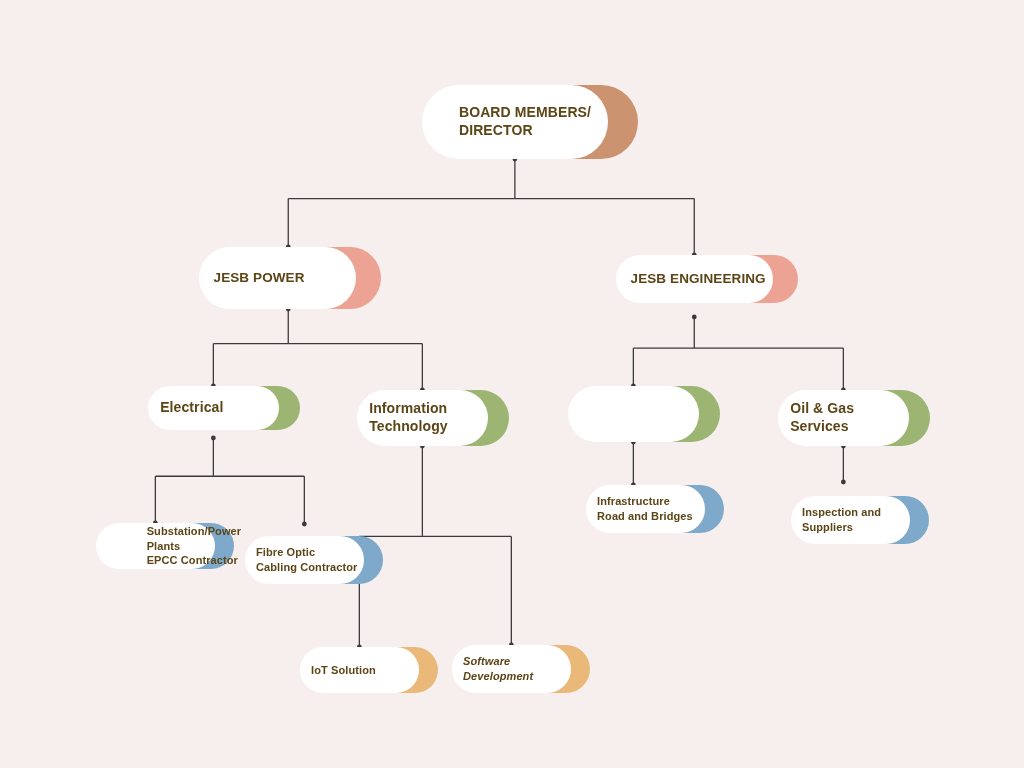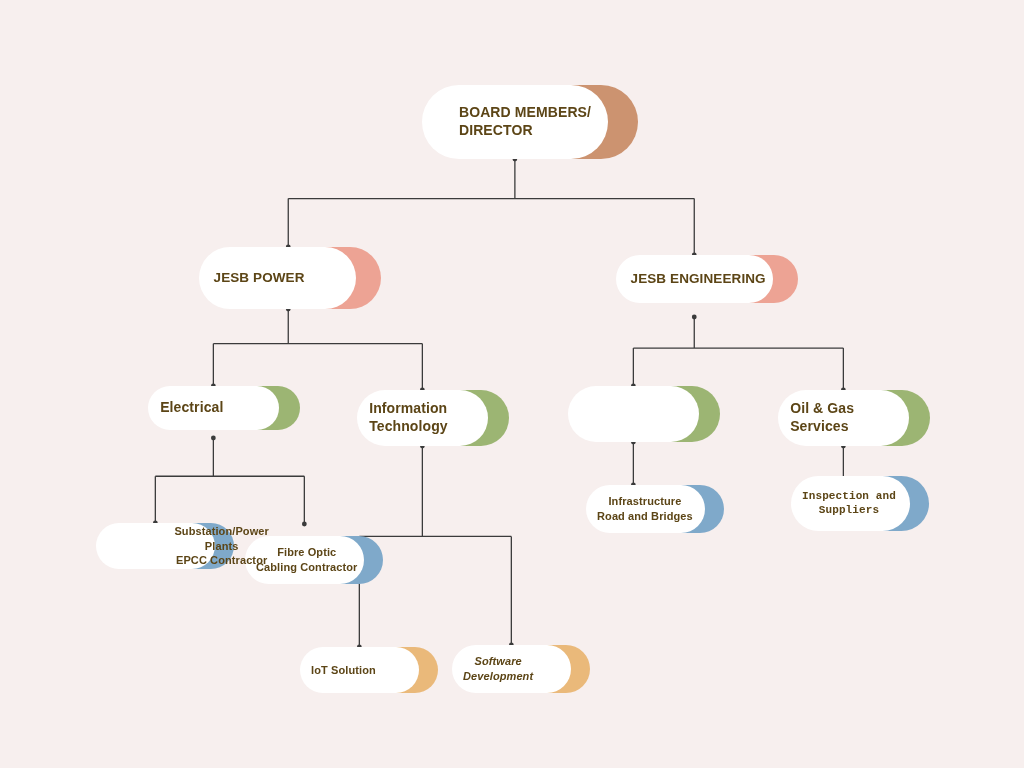--- a/index.html
+++ b/index.html
@@ -71,21 +71,21 @@
   .lvl1 { width: 182px; height: 62px; }
   .lvl1 .accent { width: 58%; }
   .lvl1 .pill { width: 86%; }
   .lvl1 .label { font-size: 13.5px; left: 8%; }
 
   .lvl2 { width: 152px; height: 56px; }
   .lvl2 .accent { width: 60%; }
   .lvl2 .pill { width: 86%; }
   .lvl2 .label { font-size: 14px; left: 8%; }
 
-  .lvl3 { width: 138px; height: 46px; text-align: center; }
+  .lvl3 { width: 138px; height: 46px; }
   .lvl3 .accent { width: 62%; }
   .lvl3 .pill { width: 86%; }
   .lvl3 .label { font-size: 11px; left: 8%; line-height: 1.32; }
   .overflow .label { white-space: pre-line; }
 </style>
 </head>
 <body>
 
 <div id="canvas">
   <svg id="connector-layer" viewBox="0 0 1024 768" width="1024" height="768">
@@ -181,21 +181,21 @@
         <div class="pill"></div>
         <div class="label">Fibre Optic
 Cabling Contractor</div>
       </div>
       <div class="node lvl3" style="left: 586px; top: 485px; width: 138px; height: 48px;">
         <div class="accent" style="background: rgb(127, 169, 202);"></div>
         <div class="pill"></div>
         <div class="label">Infrastructure
 Road and Bridges</div>
       </div>
-      <div class="node lvl3" style="left: 791px; top: 476px; width: 138px; height: 55px; font-family: Liberation Mono, monospace;">
+      <div class="node lvl3" style="left: 791px; top: 496px; width: 138px; height: 48px;">
         <div class="accent" style="background: rgb(127, 169, 202);"></div>
         <div class="pill"></div>
         <div class="label">Inspection and
 Suppliers</div>
       </div>
       <div class="node lvl3" style="left: 300px; top: 647px; width: 138px; height: 46px;">
         <div class="accent" style="background: rgb(234, 185, 122);"></div>
         <div class="pill"></div>
         <div class="label">IoT Solution</div>
       </div>

